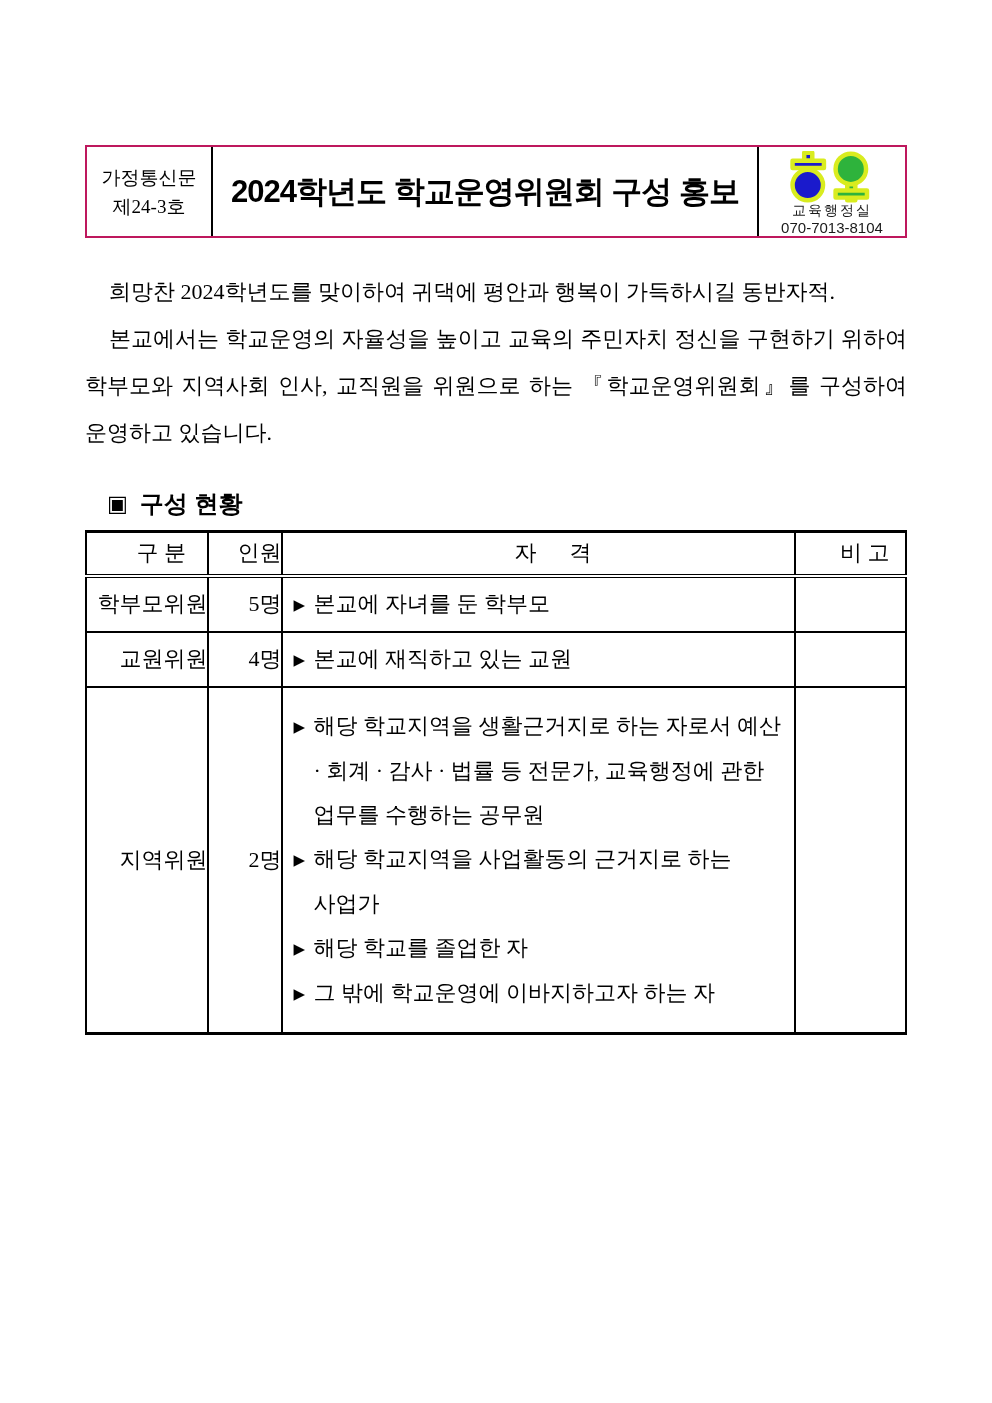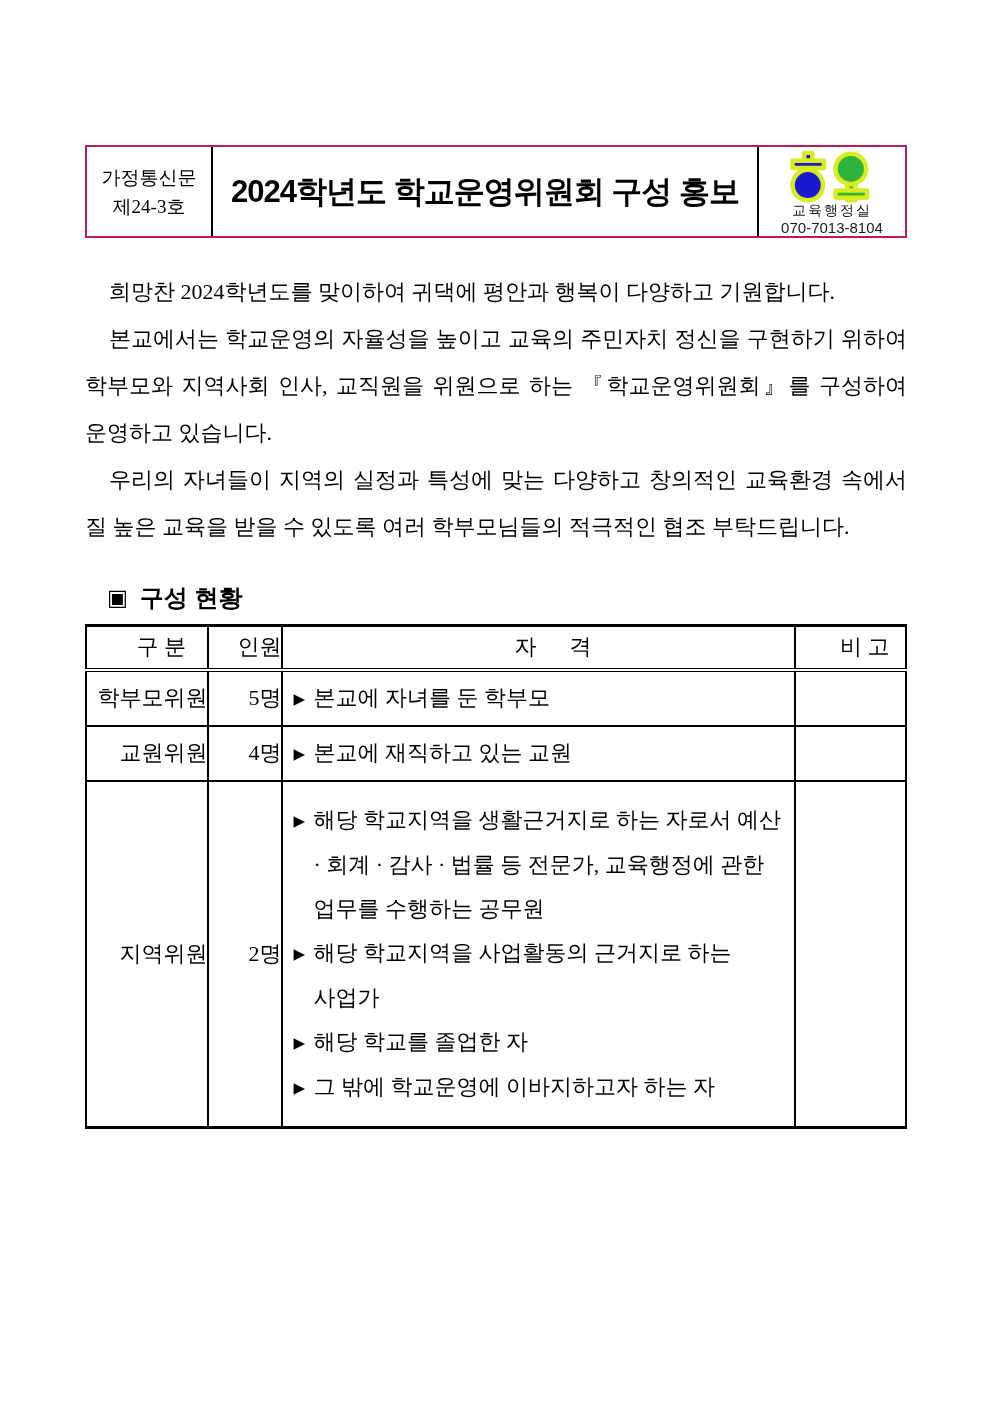--- a/index.html
+++ b/index.html
@@ -175,23 +175,22 @@
           <rect x="56" y="44" width="35" height="8" fill="#2eb33c" stroke="#d9ec1f"></rect>
         </g>
       </svg>
       <span class="logo-office">교육행정실</span>
       <span class="logo-phone">070-7013-8104</span>
     </div>
   </div>
 
 
   <div class="body-text">
-    <p>희망찬 2024학년도를 맞이하여 귀댁에 평안과 행복이 다양하고 기원합니다.</p>
+    <p>희망찬 2024학년도를 맞이하여 귀댁에 평안과 행복이 가득하시길 동반자적.</p>
     <p>본교에서는 학교운영의 자율성을 높이고 교육의 주민자치 정신을 구현하기 위하여 학부모와 지역사회 인사, 교직원을 위원으로 하는 『학교운영위원회』를 구성하여 운영하고 있습니다.</p>
-    <p>우리의 자녀들이 지역의 실정과 특성에 맞는 다양하고 창의적인 교육환경 속에서 질 높은 교육을 받을 수 있도록 여러 학부모님들의 적극적인 협조 부탁드립니다.</p>
   </div>
 
   <div class="section-header">
     <span class="section-marker">▣</span>
     <span>구성 현황</span>
   </div>
 
   <table class="info-table">
     <thead>
       <tr>

